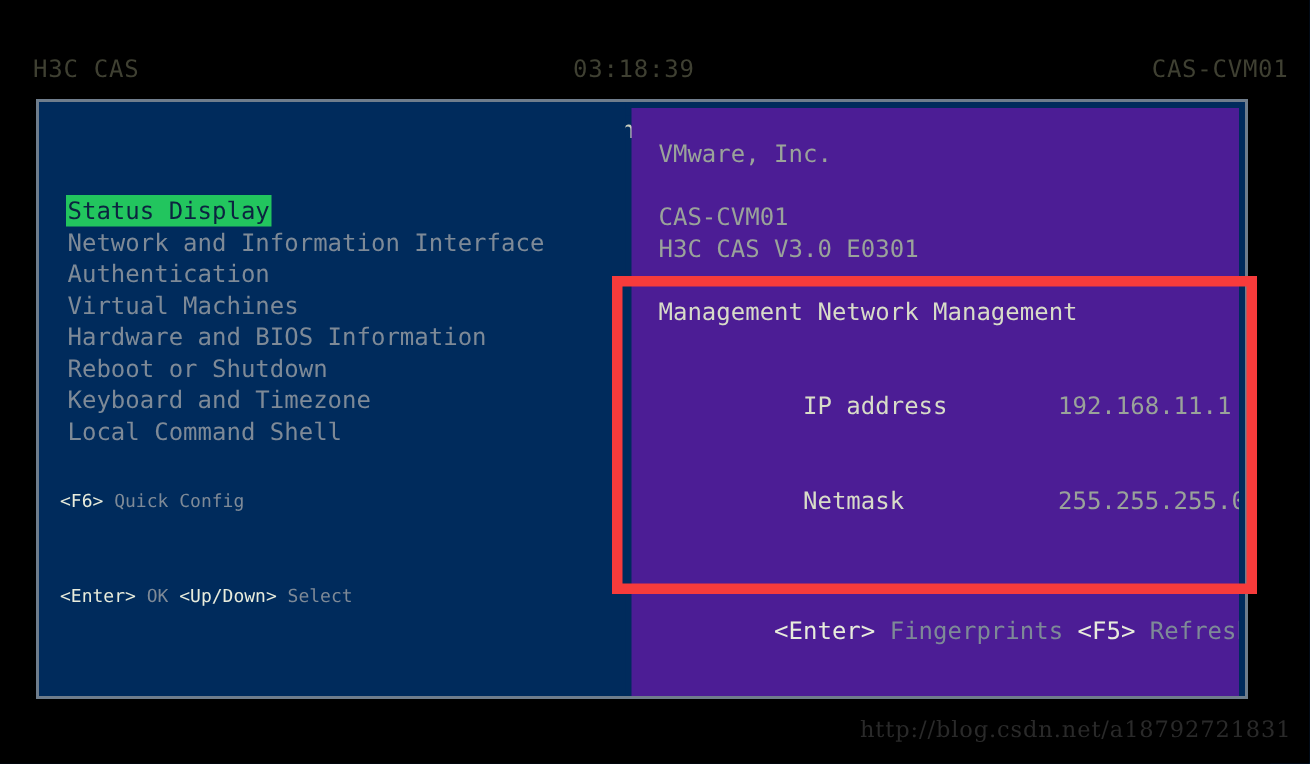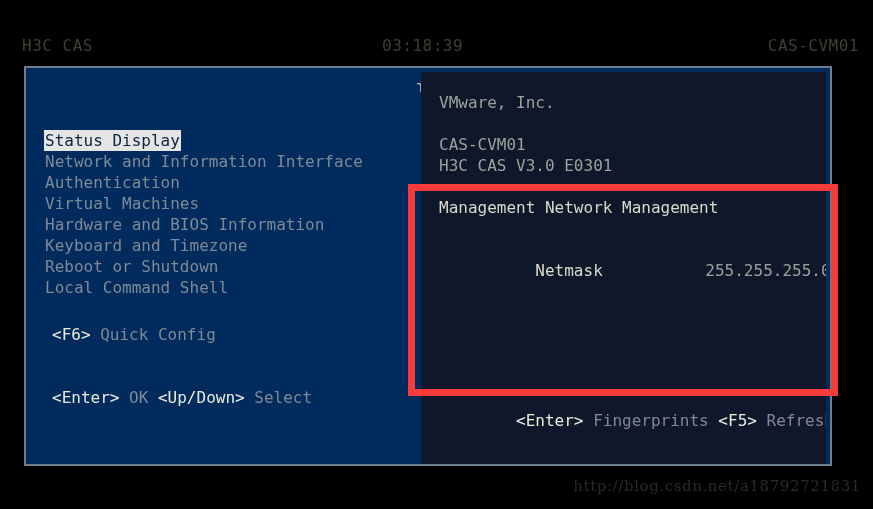--- a/index.html
+++ b/index.html
@@ -84,39 +84,39 @@
   .menu-item {
     font-size: 16px;
     line-height: 21px;
     color: #7e8a97;
     white-space: pre;
     display: inline-block;
     padding: 0 1px;
   }
   .menu-row { line-height: 21px; height: 21px; }
   .menu-item.selected {
-    background: #e5e5e5;
+    background: #22c55e;
     color: #0c2340;
   }
   #left-hints {
     position: absolute;
-    left: 26px; bottom: 14px;
-    font-size: 16px;
+    left: 14px; bottom: 14px;
+    font-size: 12px;
     line-height: 21px;
     white-space: pre;
     color: #7e8a97;
   }
   .key { color: #e8ecdc; }
 
   
   #right-pane {
     position: absolute;
     left: 395px; top: 4px;
     width: 405px; height: 392px;
-    background: #0f172a;
+    background: #4c1d95;
     box-sizing: border-box;
     overflow: hidden;
   }
   #right-body {
     position: absolute;
     left: 18px; top: 20px;
     right: 6px;
   }
   .info-line {
     font-size: 16px;
@@ -203,24 +203,24 @@
         <div class="menu-row">
           <span class="menu-item">Authentication</span>
         </div>
         <div class="menu-row">
           <span class="menu-item">Virtual Machines</span>
         </div>
         <div class="menu-row">
           <span class="menu-item">Hardware and BIOS Information</span>
         </div>
         <div class="menu-row">
+          <span class="menu-item">Reboot or Shutdown</span>
+        </div>
+        <div class="menu-row">
           <span class="menu-item">Keyboard and Timezone</span>
-        </div>
-        <div class="menu-row">
-          <span class="menu-item">Reboot or Shutdown</span>
         </div>
         <div class="menu-row">
           <span class="menu-item">Local Command Shell</span>
         </div>
       </div>
 
       <div id="left-hints">
         <div><span class="key">&lt;F6&gt;</span><span> Quick Config</span></div>
         <div><span class="key">&lt;Enter&gt;</span><span> OK </span><span class="key">&lt;Up/Down&gt;</span><span> Select</span></div>
       </div>
@@ -232,20 +232,23 @@
       <div id="right-body">
         <div class="info-line">VMware, Inc.</div>
         <div class="info-line spacer"></div>
         <div class="info-line">CAS-CVM01</div>
         <div class="info-line">H3C CAS V3.0 E0301</div>
         <div class="info-line spacer"></div>
         <div class="info-line bright">Management Network Management</div>
         <div class="info-line spacer"></div>
 
         <div class="kv">
+          <span class="k">IP address</span><span class="v">192.168.11.1</span>
+        </div>
+        <div class="kv">
           <span class="k">Netmask</span><span class="v">255.255.255.0</span>
         </div>
         <div class="kv">
           
         </div>
 
       </div>
 
       <div id="right-hints">
         <span class="key">&lt;Enter&gt;</span><span> Fingerprints </span><span class="key">&lt;F5&gt;</span><span> Refresh</span>

